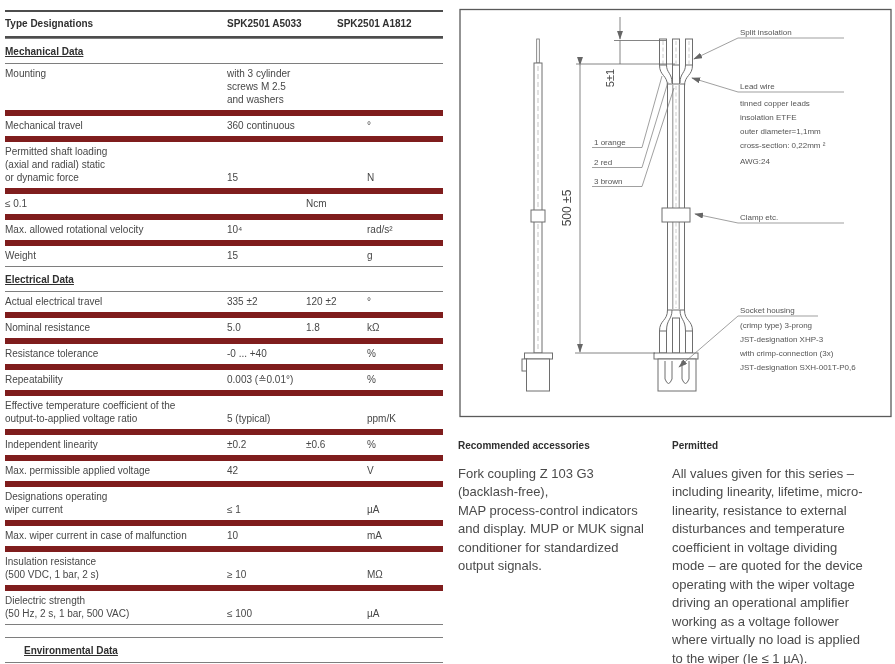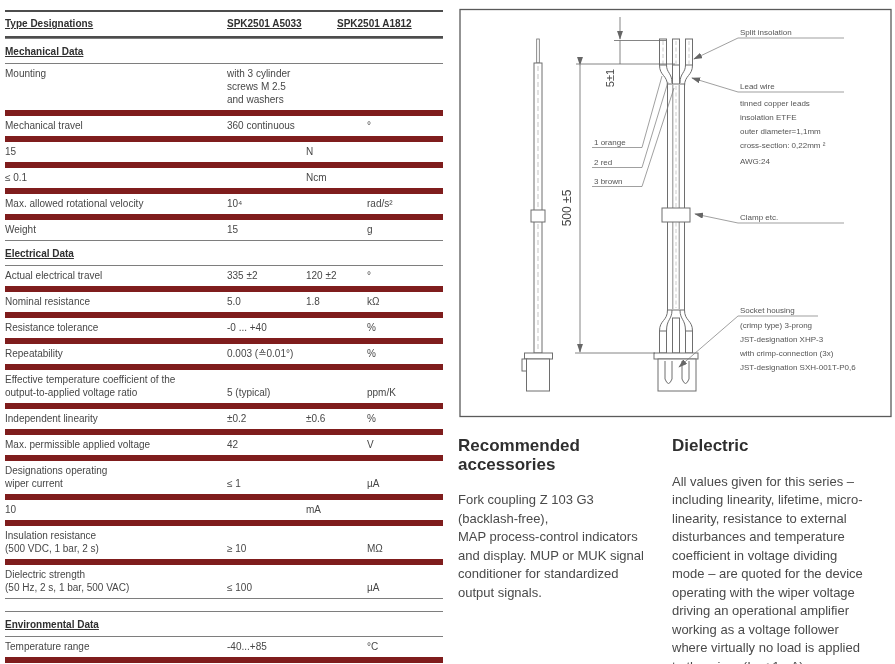--- a/index.html
+++ b/index.html
@@ -4,37 +4,37 @@
 <style>
   html,body{margin:0;padding:0;background:#fff;}
   .page{position:relative;width:895px;height:664px;background:#ffffff;overflow:hidden;
         font-family:"Liberation Sans","DejaVu Sans",sans-serif;color:#474747;}
   
   .spec-table{position:absolute;left:5px;top:10px;width:438px;
               border-top:2px solid #4d4d4d;border-bottom:2px solid #4d4d4d;
               font-size:10px;line-height:13px;}
   .t-head{display:grid;grid-template-columns:222px 110px 1fr;
           font-weight:bold;color:#303030;padding:5px 0 6px;
-          border-bottom:2px solid #4d4d4d;text-decoration:underline;}
+          border-bottom:2px solid #4d4d4d;}
   .t-section{font-weight:bold;color:#303030;padding:6px 0 5px;border-top:1px solid #7e7e7e;text-decoration:underline;}
   .t-gap{height:12px;border-top:1px solid #7e7e7e;border-bottom:1px solid #7e7e7e;}
-  .t-gap + .t-section{border-top:none;}
+  .t-gap + .t-section{border-top:none;margin-left:19px;}
   .t-row{display:grid;grid-template-columns:222px 79px 61px 76px;
          padding:3px 0 4px;border-top:6px solid #7f1d1d;}
   .t-section + .t-row{border-top:1px solid #7e7e7e;}
   .t-row > div{white-space:pre-line;}
   .t-row.vbottom .c-v1,.t-row.vbottom .c-v2,.t-row.vbottom .c-unit{align-self:end;}
   
   .drawing{position:absolute;left:458px;top:8px;}
   .drawing text{font-family:"Liberation Sans","DejaVu Sans",sans-serif;fill:#555;font-size:8px;}
   .drawing text.dim{font-size:11px;fill:#474747;}
   .drawing text.dim-big{font-size:12px;fill:#474747;}
   
   .note-col{position:absolute;top:437px;font-size:13px;line-height:18.5px;color:#4a4a4a;}
-  .note-col .note-heading{font-weight:bold;color:#2f2f2f;margin:0 0 17px 0;font-size:17px;}
+  .note-col .note-heading{font-weight:bold;color:#2f2f2f;margin:0 0 9px 0;font-size:10px;}
   .note-col .note-body{white-space:pre-line;}
   .col-accessories{left:458px;width:208px;}
   .col-important{left:672px;width:221px;}
 </style>
 </head>
 <body>
 
 <div class="page">
 
   <div class="spec-table">
@@ -52,20 +52,23 @@
           <div class="c-v2"></div>
           <div class="c-unit"></div>
         </div>
         <div class="t-row">
           <div class="c-label">Mechanical travel</div>
           <div class="c-v1">360 continuous</div>
           <div class="c-v2"></div>
           <div class="c-unit">°</div>
         </div>
         <div class="t-row vbottom">
+          <div class="c-label">Permitted shaft loading
+(axial and radial) static
+or dynamic force</div>
           <div class="c-v1">15</div>
           <div class="c-v2"></div>
           <div class="c-unit">N</div>
         </div>
         <div class="t-row">
           <div class="c-v1">≤ 0.1</div>
           <div class="c-v2"></div>
           <div class="c-unit">Ncm</div>
         </div>
         <div class="t-row">
@@ -125,20 +128,21 @@
           <div class="c-unit">V</div>
         </div>
         <div class="t-row vbottom">
           <div class="c-label">Designations operating
 wiper current</div>
           <div class="c-v1">≤ 1</div>
           <div class="c-v2"></div>
           <div class="c-unit">µA</div>
         </div>
         <div class="t-row">
+          <div class="c-label">Max. wiper current in case of malfunction</div>
           <div class="c-v1">10</div>
           <div class="c-v2"></div>
           <div class="c-unit">mA</div>
         </div>
         <div class="t-row vbottom">
           <div class="c-label">Insulation resistance
 (500 VDC, 1 bar, 2 s)</div>
           <div class="c-v1">≥ 10</div>
           <div class="c-v2"></div>
           <div class="c-unit">MΩ</div>
@@ -302,21 +306,21 @@
     <p class="note-heading">Recommended accessories</p>
     <div class="note-body">Fork coupling Z 103 G3
 (backlash-free),
 MAP process-control indicators
 and display. MUP or MUK signal
 conditioner for standardized
 output signals.</div>
   </div>
 
   <div class="note-col col-important">
-    <p class="note-heading">Dielectric</p>
+    <p class="note-heading">Permitted</p>
     <div class="note-body">All values given for this series –
 including linearity, lifetime, micro-
 linearity, resistance to external
 disturbances and temperature
 coefficient in voltage dividing
 mode – are quoted for the device
 operating with the wiper voltage
 driving an operational amplifier
 working as a voltage follower
 where virtually no load is applied

